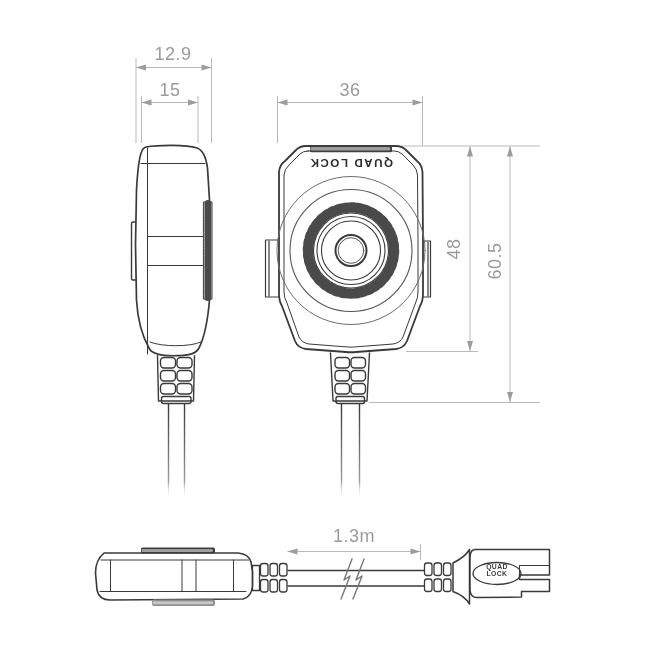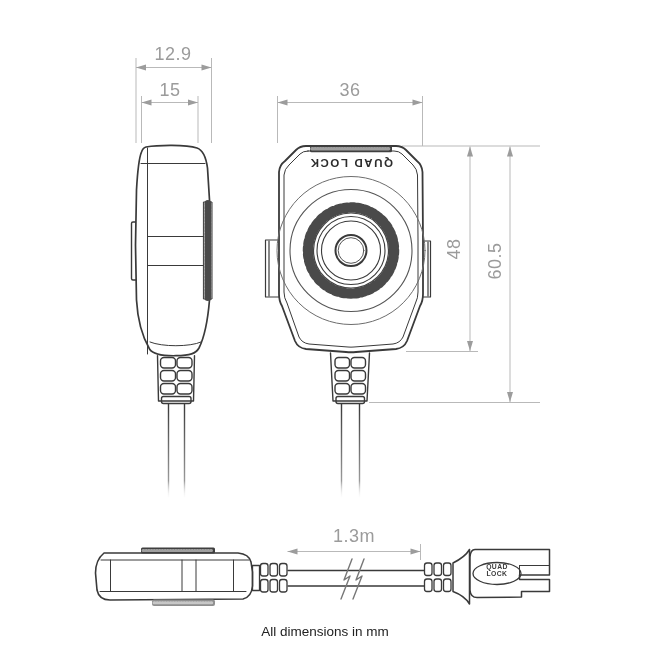--- a/index.html
+++ b/index.html
@@ -188,14 +188,13 @@
   <div class="lbl rot" style="left:469px;top:250px;width:52px;height:22px;">60.5</div>
   <div class="lbl" style="left:319px;top:526px;width:70px;">1.3m</div>
 
   <div id="brandFront">QUAD LOCK</div>
 
   <div id="connLogo">
     <div>QUAD</div>
     <div>LOCK</div>
   </div>
 
-  <div id="footer">All dimensions in mm</div>
 </div>
 
 </body></html>

